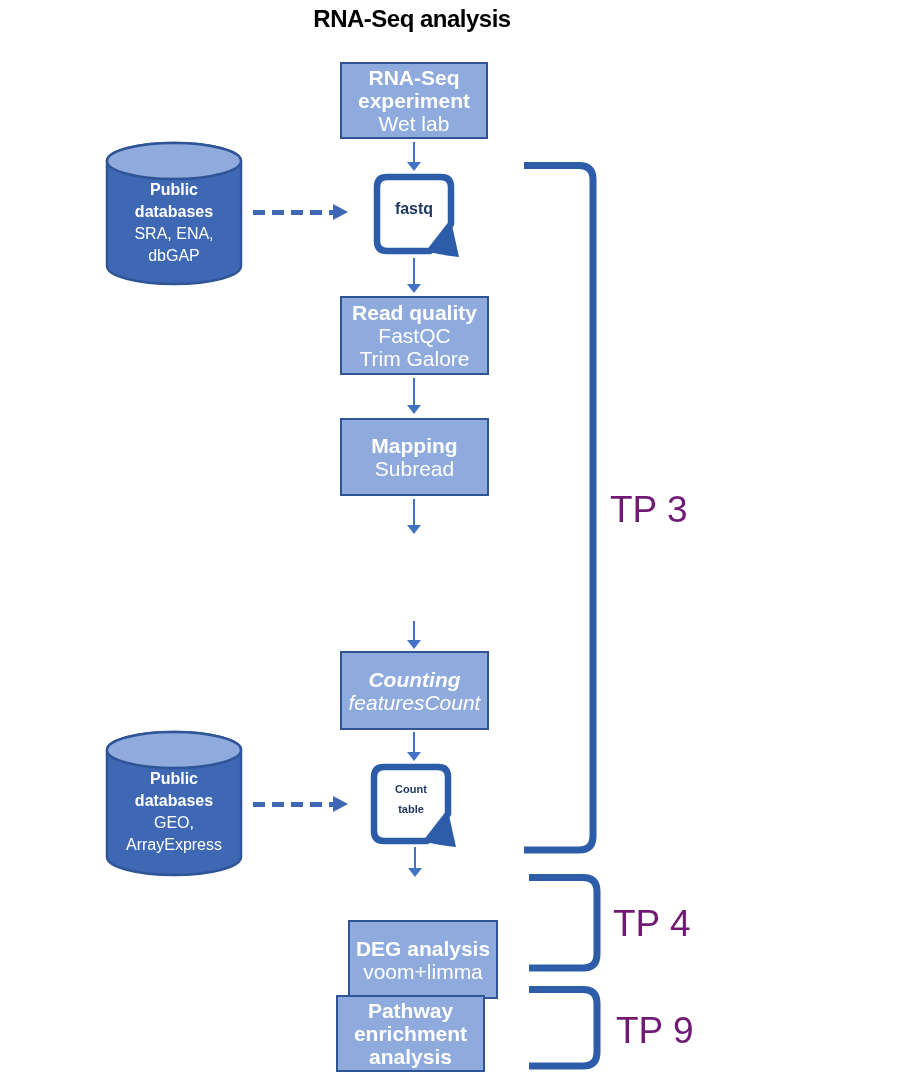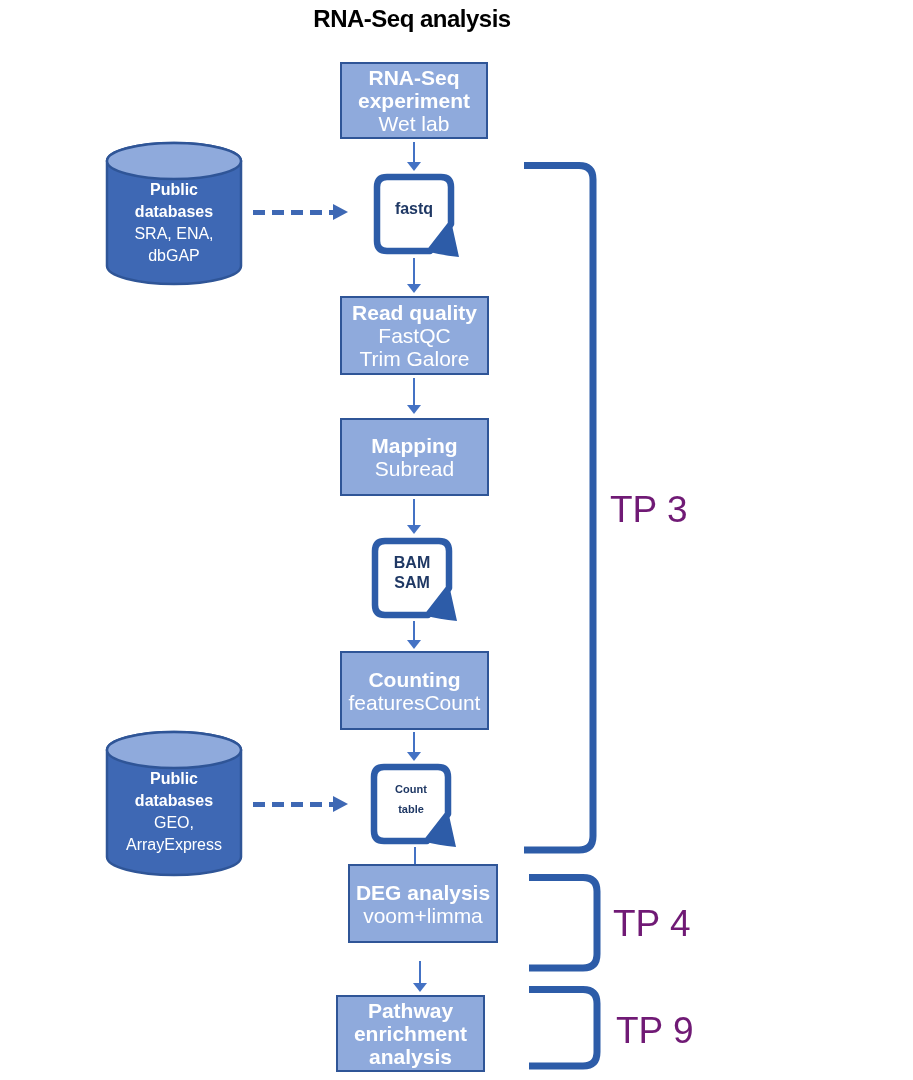--- a/index.html
+++ b/index.html
@@ -99,32 +99,22 @@
     <div class="b">Read quality</div>
     <div>FastQC</div>
     <div>Trim Galore</div>
   </div>
 
   <div class="abs pbox" style="left:340px;top:418px;width:149px;height:78px;">
     <div class="b">Mapping</div>
     <div>Subread</div>
   </div>
 
-  <div class="abs doc" style="left:371px;top:537px;width:82px;height:82px;">
-    <svg width="82" height="82" viewBox="0 0 82 82">
-      <path d="M14,4 H68 Q78,4 78,14 V51 L57,78 H14 Q4,78 4,68 V14 Q4,4 14,4 Z" fill="#ffffff" stroke="#2d5ca8" stroke-width="6.5" stroke-linejoin="round"></path>
-      <path d="M54,78.5 Q70,70 78.5,50 L86,84 Q68,82 54,78.5 Z" fill="#2d5ca8"></path>
-    </svg>
-    <div class="doctext">
-      <div>BAM</div>
-      <div>SAM</div>
-    </div>
-  </div>
 
-  <div class="abs pbox" style="left:340px;top:651px;width:149px;height:79px;">
+  <div class="abs pbox" style="left:340px;top:651px;width:149px;height:79px;font-style:italic;">
     <div class="b">Counting</div>
     <div>featuresCount</div>
   </div>
 
   <div class="abs cyl" style="left:104px;top:728px;width:140px;height:150px;">
     <svg width="140" height="152" viewBox="0 0 140 152">
       <path d="M3,22 L3,129 A67,18 0 0 0 137,129 L137,22 A67,18 0 0 0 3,22 Z" fill="#3e68b4" stroke="#2f5597" stroke-width="2.5"></path>
       <ellipse cx="70" cy="22" rx="67" ry="18" fill="#8faadc" stroke="#2f5597" stroke-width="2.5"></ellipse>
     </svg>
     <div class="cyltext">
@@ -141,21 +131,21 @@
     <svg width="82" height="82" viewBox="0 0 82 82">
       <path d="M14,4 H68 Q78,4 78,14 V51 L57,78 H14 Q4,78 4,68 V14 Q4,4 14,4 Z" fill="#ffffff" stroke="#2d5ca8" stroke-width="6.5" stroke-linejoin="round"></path>
       <path d="M54,78.5 Q70,70 78.5,50 L86,84 Q68,82 54,78.5 Z" fill="#2d5ca8"></path>
     </svg>
     <div class="doctext" style="font-size:11px;">
       <div>Count</div>
       <div>table</div>
     </div>
   </div>
 
-  <div class="abs pbox" style="left:348px;top:864px;width:150px;height:79px;">
+  <div class="abs pbox" style="left:348px;top:920px;width:150px;height:79px;">
     <div class="b">DEG analysis</div>
     <div>voom+limma</div>
   </div>
 
   <div class="abs pbox" style="left:336px;top:995px;width:149px;height:77px;">
     <div class="b">Pathway</div>
     <div class="b">enrichment</div>
     <div class="b">analysis</div>
   </div>
 

